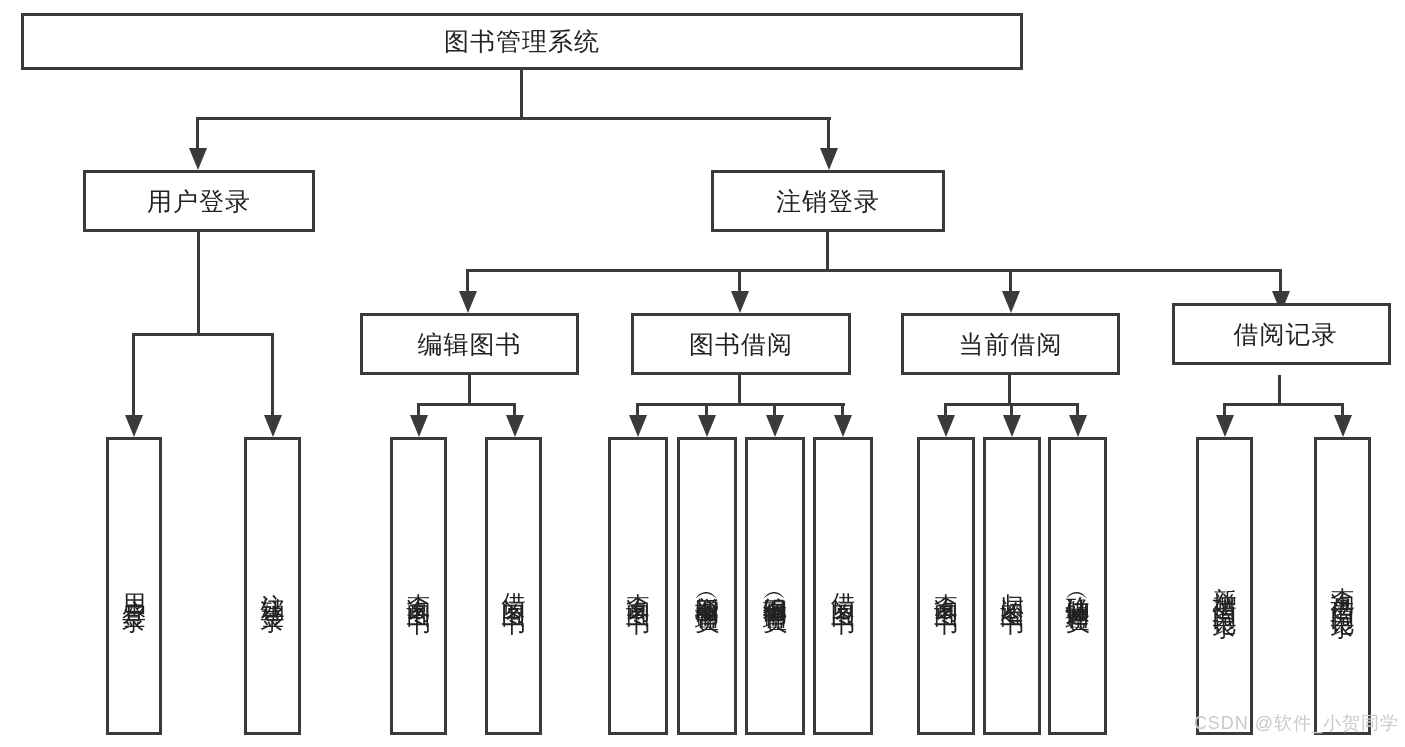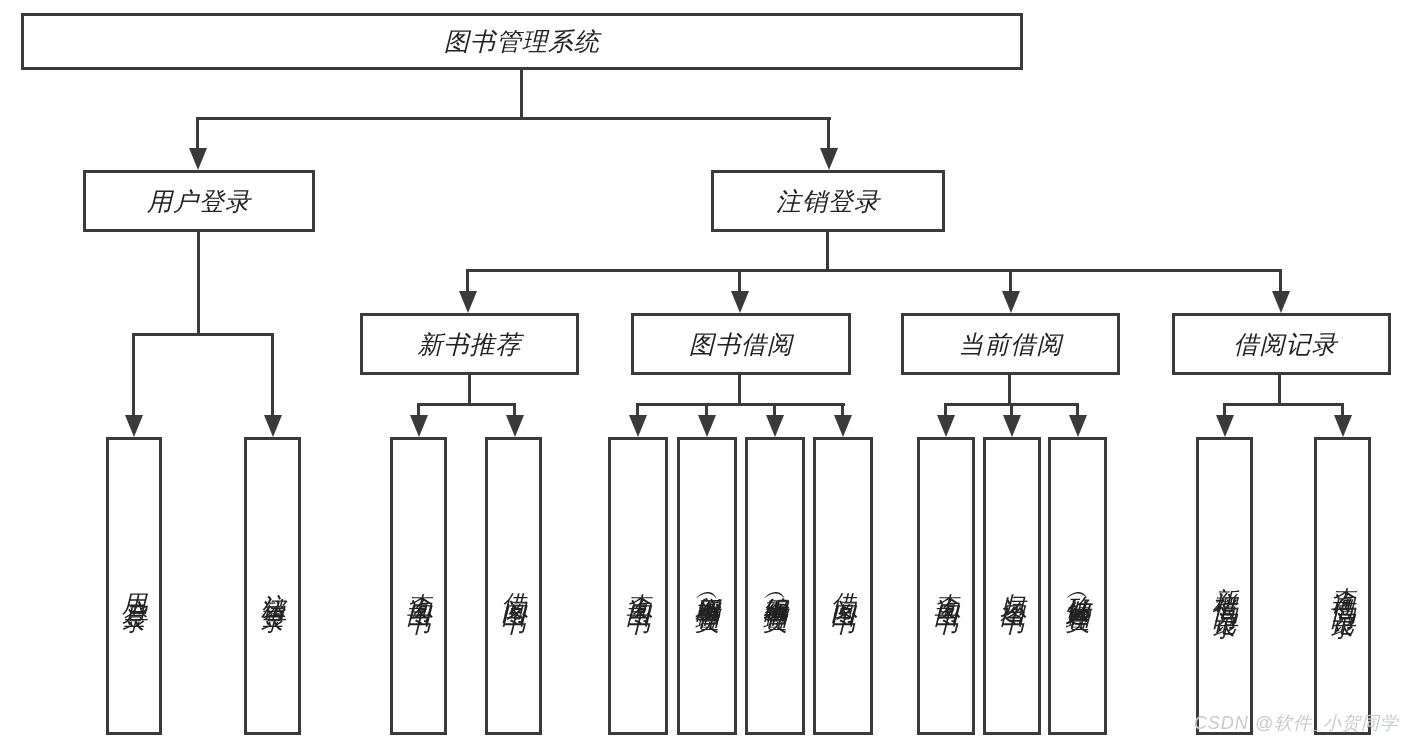--- a/index.html
+++ b/index.html
@@ -11,21 +11,20 @@
   * { margin: 0; padding: 0; box-sizing: border-box; }
   html, body { background: var(--background); }
   body { font-family: "Liberation Sans", "DejaVu Sans", sans-serif; color: var(--text); }
 
   .stage {
     position: relative;
     width: 1405px;
     height: 747px;
     background: var(--background);
     overflow: hidden;
-    font-style: italic;
   }
 
   
   .box {
     position: absolute;
     border: 3px solid var(--line);
     background: var(--background);
     display: flex;
     align-items: center;
     justify-content: center;
@@ -106,24 +105,24 @@
   <i class="hl" style="left:466px; top:269px; width:816px;"></i>
   <i class="vl" style="left:466px; top:269px; height:24px;"></i>
   <i class="tri" style="left:459px; top:291px;"></i>
   <i class="vl" style="left:738px; top:269px; height:24px;"></i>
   <i class="tri" style="left:731px; top:291px;"></i>
   <i class="vl" style="left:1009px; top:269px; height:24px;"></i>
   <i class="tri" style="left:1002px; top:291px;"></i>
   <i class="vl" style="left:1279px; top:269px; height:24px;"></i>
   <i class="tri" style="left:1272px; top:291px;"></i>
 
-  <div class="box" style="left:360px; top:313px; width:219px; height:62px;">新书推荐</div>
+  <div class="box" style="left:360px; top:313px; width:219px; height:62px;">编辑图书</div>
   <div class="box" style="left:631px; top:313px; width:220px; height:62px;">图书借阅</div>
   <div class="box" style="left:901px; top:313px; width:219px; height:62px;">当前借阅</div>
-  <div class="box" style="left:1172px; top:313px; width:219px; height:62px;padding-left:8px;">借阅记录</div>
+  <div class="box" style="left:1172px; top:303px; width:219px; height:62px;padding-left:8px;">借阅记录</div>
 
   <i class="vl" style="left:468px; top:375px; height:31px;"></i>
   <i class="hl" style="left:417px; top:403px; width:99px;"></i>
   <i class="vl" style="left:417px; top:403px; height:14px;"></i>
   <i class="tri" style="left:410px; top:415px;"></i>
   <i class="vl" style="left:513px; top:403px; height:14px;"></i>
   <i class="tri" style="left:506px; top:415px;"></i>
 
   <i class="vl" style="left:738px; top:375px; height:31px;"></i>
   <i class="hl" style="left:636px; top:403px; width:209px;"></i>

